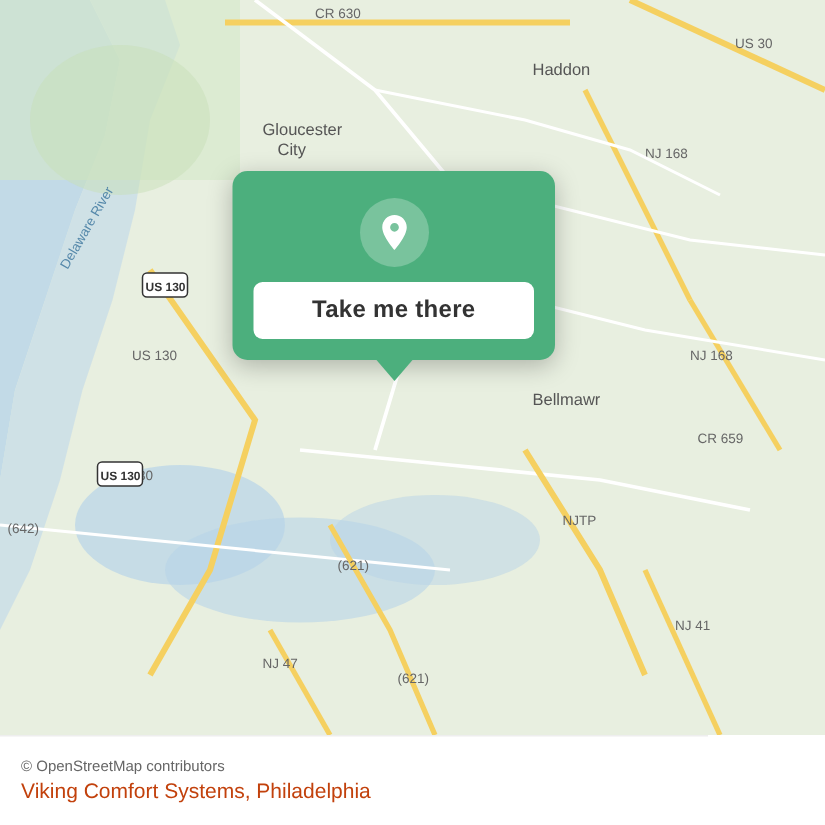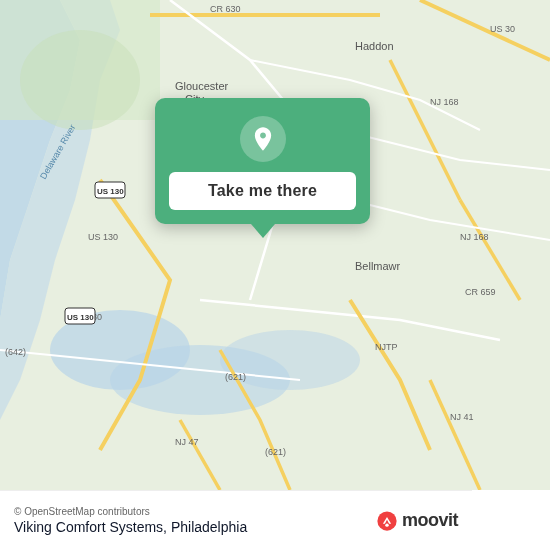--- a/index.html
+++ b/index.html
@@ -23,21 +23,21 @@
     #map-svg {
       width: 100%;
       height: 100%;
       position: absolute;
       top: 0; left: 0;
     }
 
     
     #popup-card {
       position: absolute;
-      top: 98px;
+      top: 114px;
       left: 155px;
       width: 215px;
       background: #4caf7d;
       border-radius: 10px;
       padding: 18px 14px 14px 14px;
       display: flex;
       flex-direction: column;
       align-items: center;
       box-shadow: 0 4px 16px rgba(0,0,0,0.25);
       z-index: 10;
@@ -100,21 +100,21 @@
     }
 
     #osm-attribution {
       font-size: 10px;
       color: #666;
       margin-bottom: 2px;
     }
 
     #location-title {
       font-size: 14px;
-      color: #0f172a;
+      color: #c2410c;
       font-weight: 400;
     }
 
     #moovit-logo {
       position: absolute;
       right: 14px;
       top: 50%;
       transform: translateY(-50%);
       display: flex;
       align-items: center;
@@ -212,21 +212,13 @@
       </svg>
     </div>
     <button id="take-me-there-btn">Take me there</button>
   </div>
 </div>
 
 <div id="bottom-bar">
   <span id="osm-attribution">© OpenStreetMap contributors</span>
   <span id="location-title">Viking Comfort Systems, Philadelphia</span>
 
-  <div id="moovit-logo">
-    <svg id="moovit-icon" viewBox="0 0 32 32" xmlns="http://www.w3.org/2000/svg">
-      <circle cx="16" cy="16" r="14" fill="#f04040"></circle>
-      <path d="M 10 20 L 16 10 L 22 20 L 19 20 L 16 14 L 13 20 Z" fill="white"></path>
-      <circle cx="16" cy="22" r="2.5" fill="white"></circle>
-    </svg>
-    <span id="moovit-text">moovit</span>
-  </div>
 </div>
 
 </body></html>

